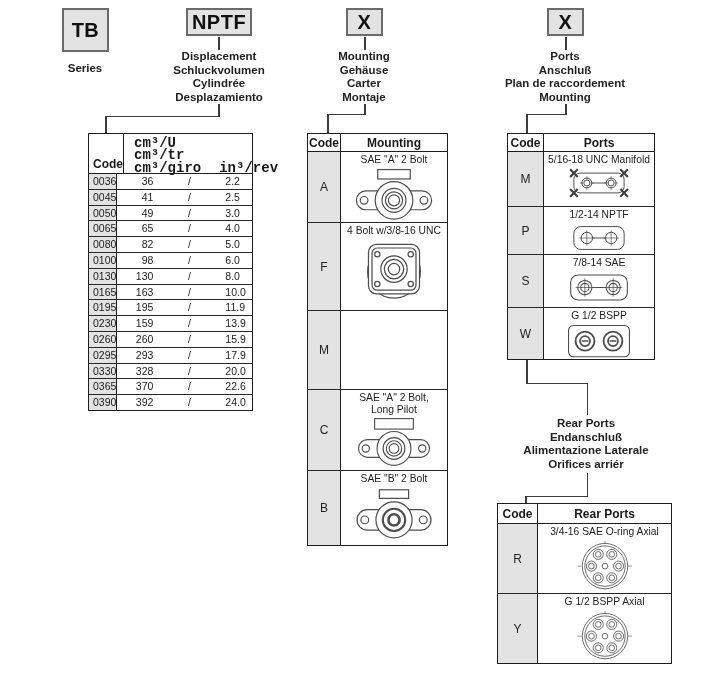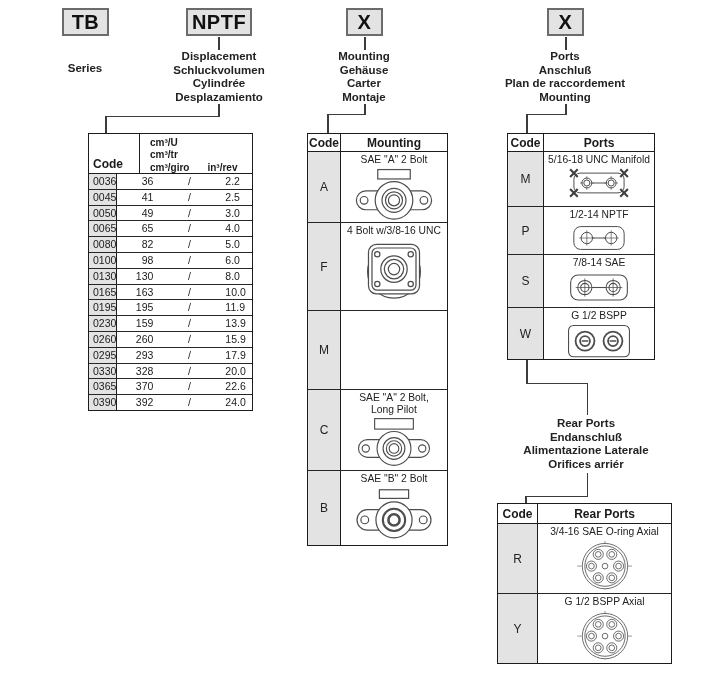--- a/index.html
+++ b/index.html
@@ -19,21 +19,21 @@
   .lblblock { text-align:center; font-weight:700; font-size:11.5px; line-height:13.5px; color:#222; }
   .line { background:#3c3c3c; }
 
   
   .tbl { border:1.6px solid #1c1c1c; background:#fff; }
   .thead { display:flex; border-bottom:1.6px solid #1c1c1c; font-weight:700; align-items:stretch; }
   .graycell { background:#e3e3e3; border-right:1.4px solid #1c1c1c; }
 
   
   .d-hdr-code { width:46px; display:flex; align-items:flex-end; padding:0 0 2px 4px; font-size:12px; }
-  .d-hdr-units { flex:1; padding:3px 0 0 10px; font-size:10px; line-height:12.3px; }
+  .d-hdr-units { flex:1; padding:3px 0 0 10px; font-size:14px; line-height:12.3px;font-family:Liberation Mono, monospace; }
   .d-hdr-line3 { display:flex; }
   .d-hdr-line3 .imp { margin-left:18px; }
   .drow { display:flex; height:14.8px; line-height:14.6px; border-bottom:1px solid #262626; font-size:10.5px; }
   .drow:last-child { border-bottom:none; }
   .dcode { width:46px; padding-left:4px; background:#e3e3e3; border-right:1.4px solid #1c1c1c; box-sizing:border-box; }
   .dvals { flex:1; display:flex; justify-content:center;gap:28px; }
   .dm { width:36px; text-align:right; }
   .ds { width:16px; text-align:center; }
   .di { width:34px; text-align:left; }
 
@@ -159,21 +159,21 @@
       <circle cx="28.5" cy="43" r="8" fill="#fff"></circle>
         <circle cx="28.5" cy="43" r="4.5"></circle>
       <circle cx="39.25" cy="61.6" r="8" fill="#fff"></circle>
         <circle cx="39.25" cy="61.6" r="4.5"></circle>
       <circle cx="60.75" cy="61.6" r="8" fill="#fff"></circle>
         <circle cx="60.75" cy="61.6" r="4.5"></circle>
     </g>
   </defs>
 </svg>
 
-<div class="abs codebox" style="left:62px; top:8px; width:47px; height:28px;text-align:right;">
+<div class="abs codebox" style="left:62px; top:8px; width:47px; height:44px;text-align:right;">
   <span>TB</span>
 </div>
 <div class="abs lblblock" style="left:50px; top:62px; width:70px;">Series</div>
 
 <div class="abs codebox" style="left:186px; top:8px; width:66px; height:28px;">
   <span>NPTF</span>
 </div>
 <div class="abs lblblock" style="left:144px; top:50px; width:150px;">
   <div>Displacement</div>
   <div>Schluckvolumen</div>

